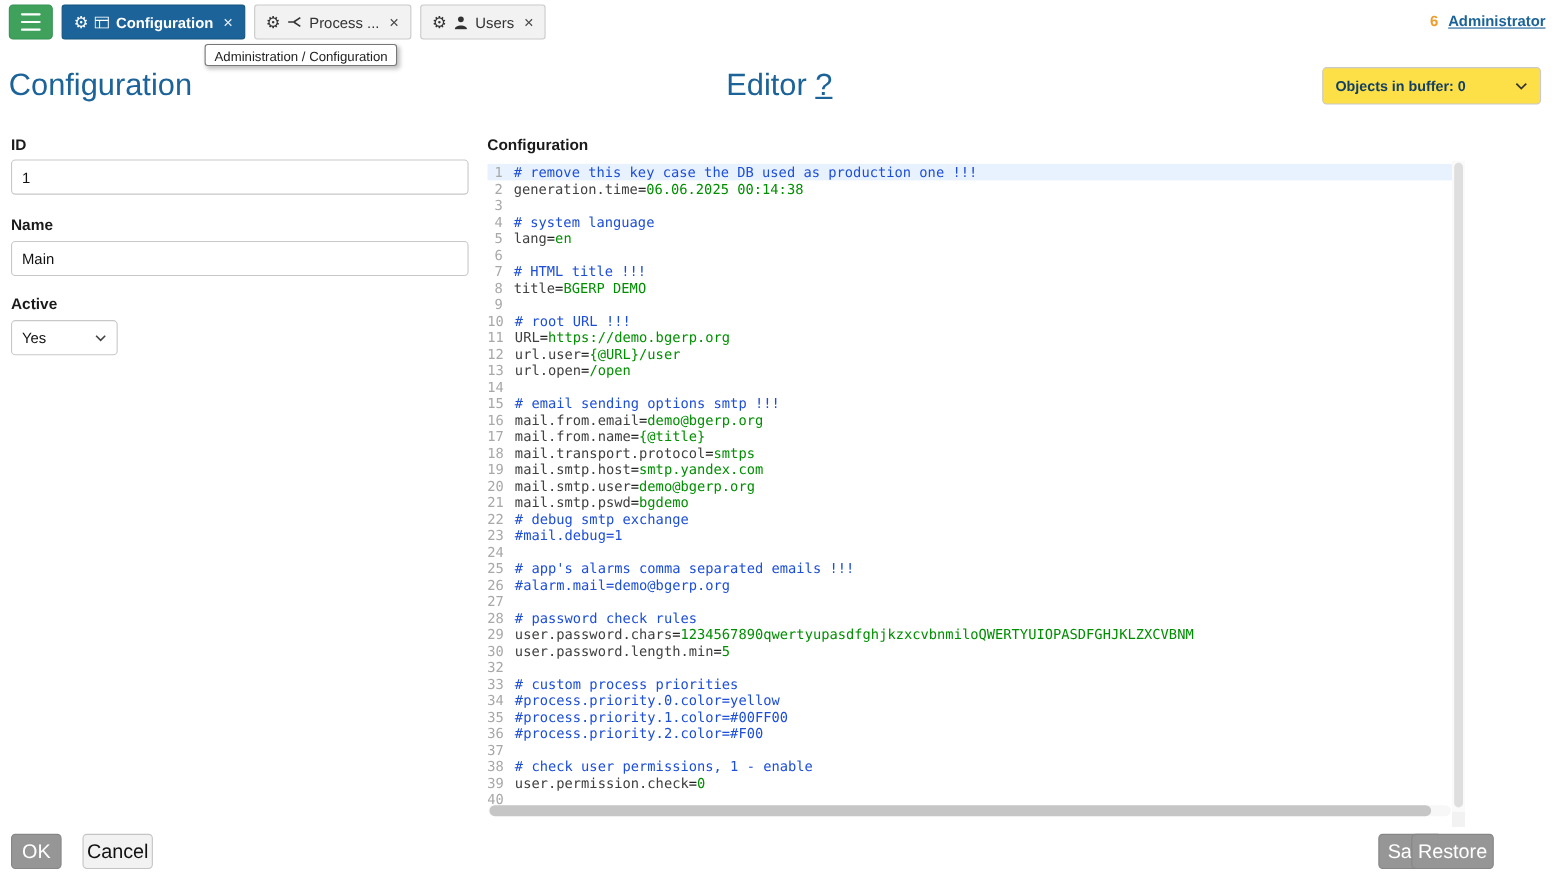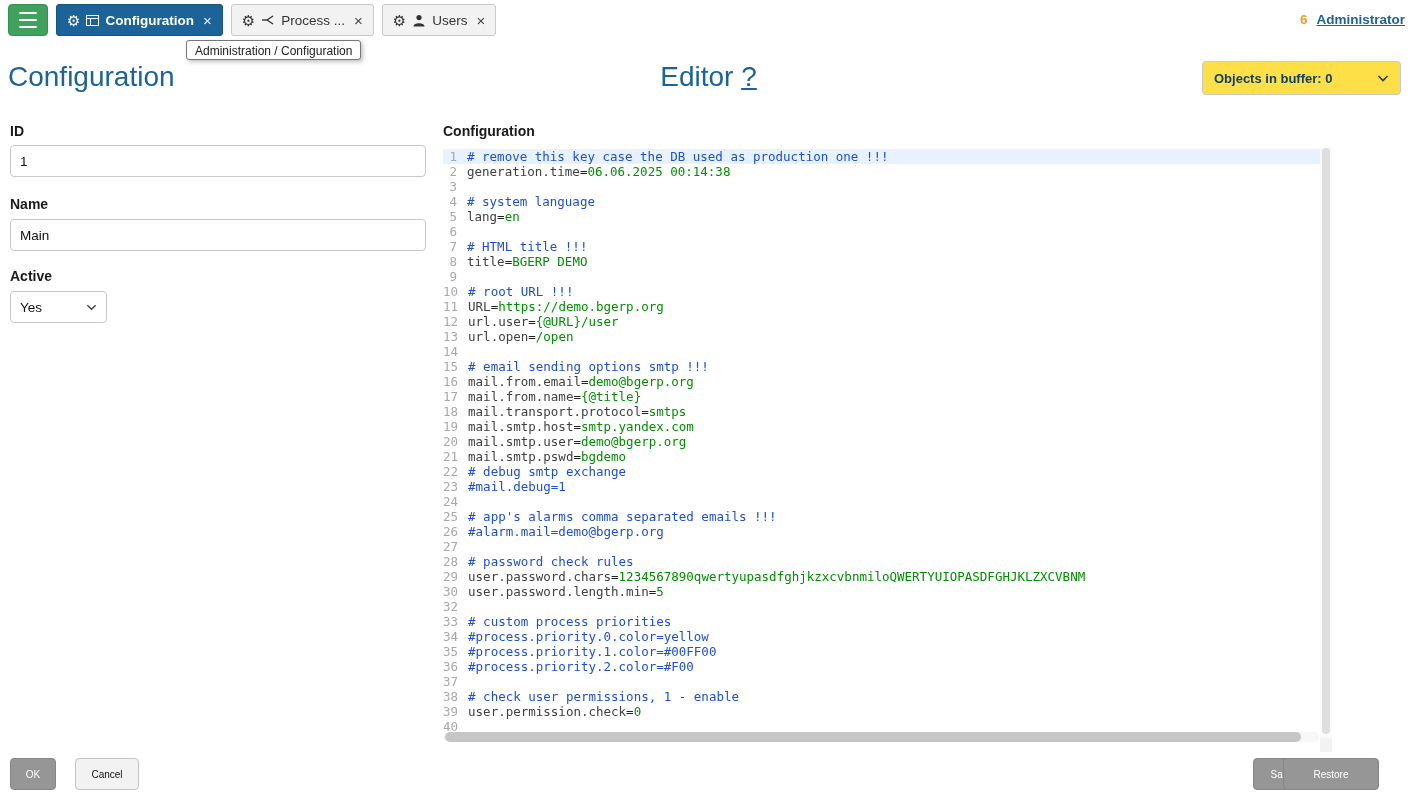--- a/index.html
+++ b/index.html
@@ -66,29 +66,29 @@
   .tok-eq { color:#222; }
   .tok-value { color:#008f00; }
 
   .hscroll { position:absolute; left:1px; bottom:10px; height:10px; width:875px; background:#f7f7f7; border-radius:5px; }
   .hthumb { position:absolute; left:1px; top:0; height:10px; width:856px; background:#c6c6c6; border-radius:5px; }
   .vscroll { position:absolute; right:0; top:0; width:12px; height:592px; background:#fafafa; }
   .vthumb { position:absolute; right:2px; top:2px; width:8px; height:586px; background:#dedede; border-radius:4px; }
   .sb-corner { position:absolute; right:0; bottom:0; width:12px; height:14px; background:#f2f2f2; }
 
   
-  .btn { position:absolute; top:758px; height:32px; border-radius:4px; font-size:10px;
+  .btn { position:absolute; top:758px; height:32px; border-radius:4px; font-size:18px;
          display:flex; align-items:center; justify-content:center; cursor:pointer;
          font-family:"Liberation Sans","DejaVu Sans",sans-serif; }
   .btn.gray { background:#969696; border:1px solid #868686; color:#fff; }
   .btn.light { background:#f2f2f2; border:1px solid #c4c4c4; color:#111; }
   .btn-ok { left:10px; width:46px; }
   .btn-cancel { left:75px; width:64px; }
   .btn-save { left:1253px; width:58px; }
-  .btn-restore { left:1283px; width:96px; }
+  .btn-restore { left:1283px; width:75px; }
 </style>
 </head>
 <body>
 
 <div class="topbar">
 
   <div class="menu-btn">
     <span class="bar"></span>
     <span class="bar"></span>
     <span class="bar"></span>

